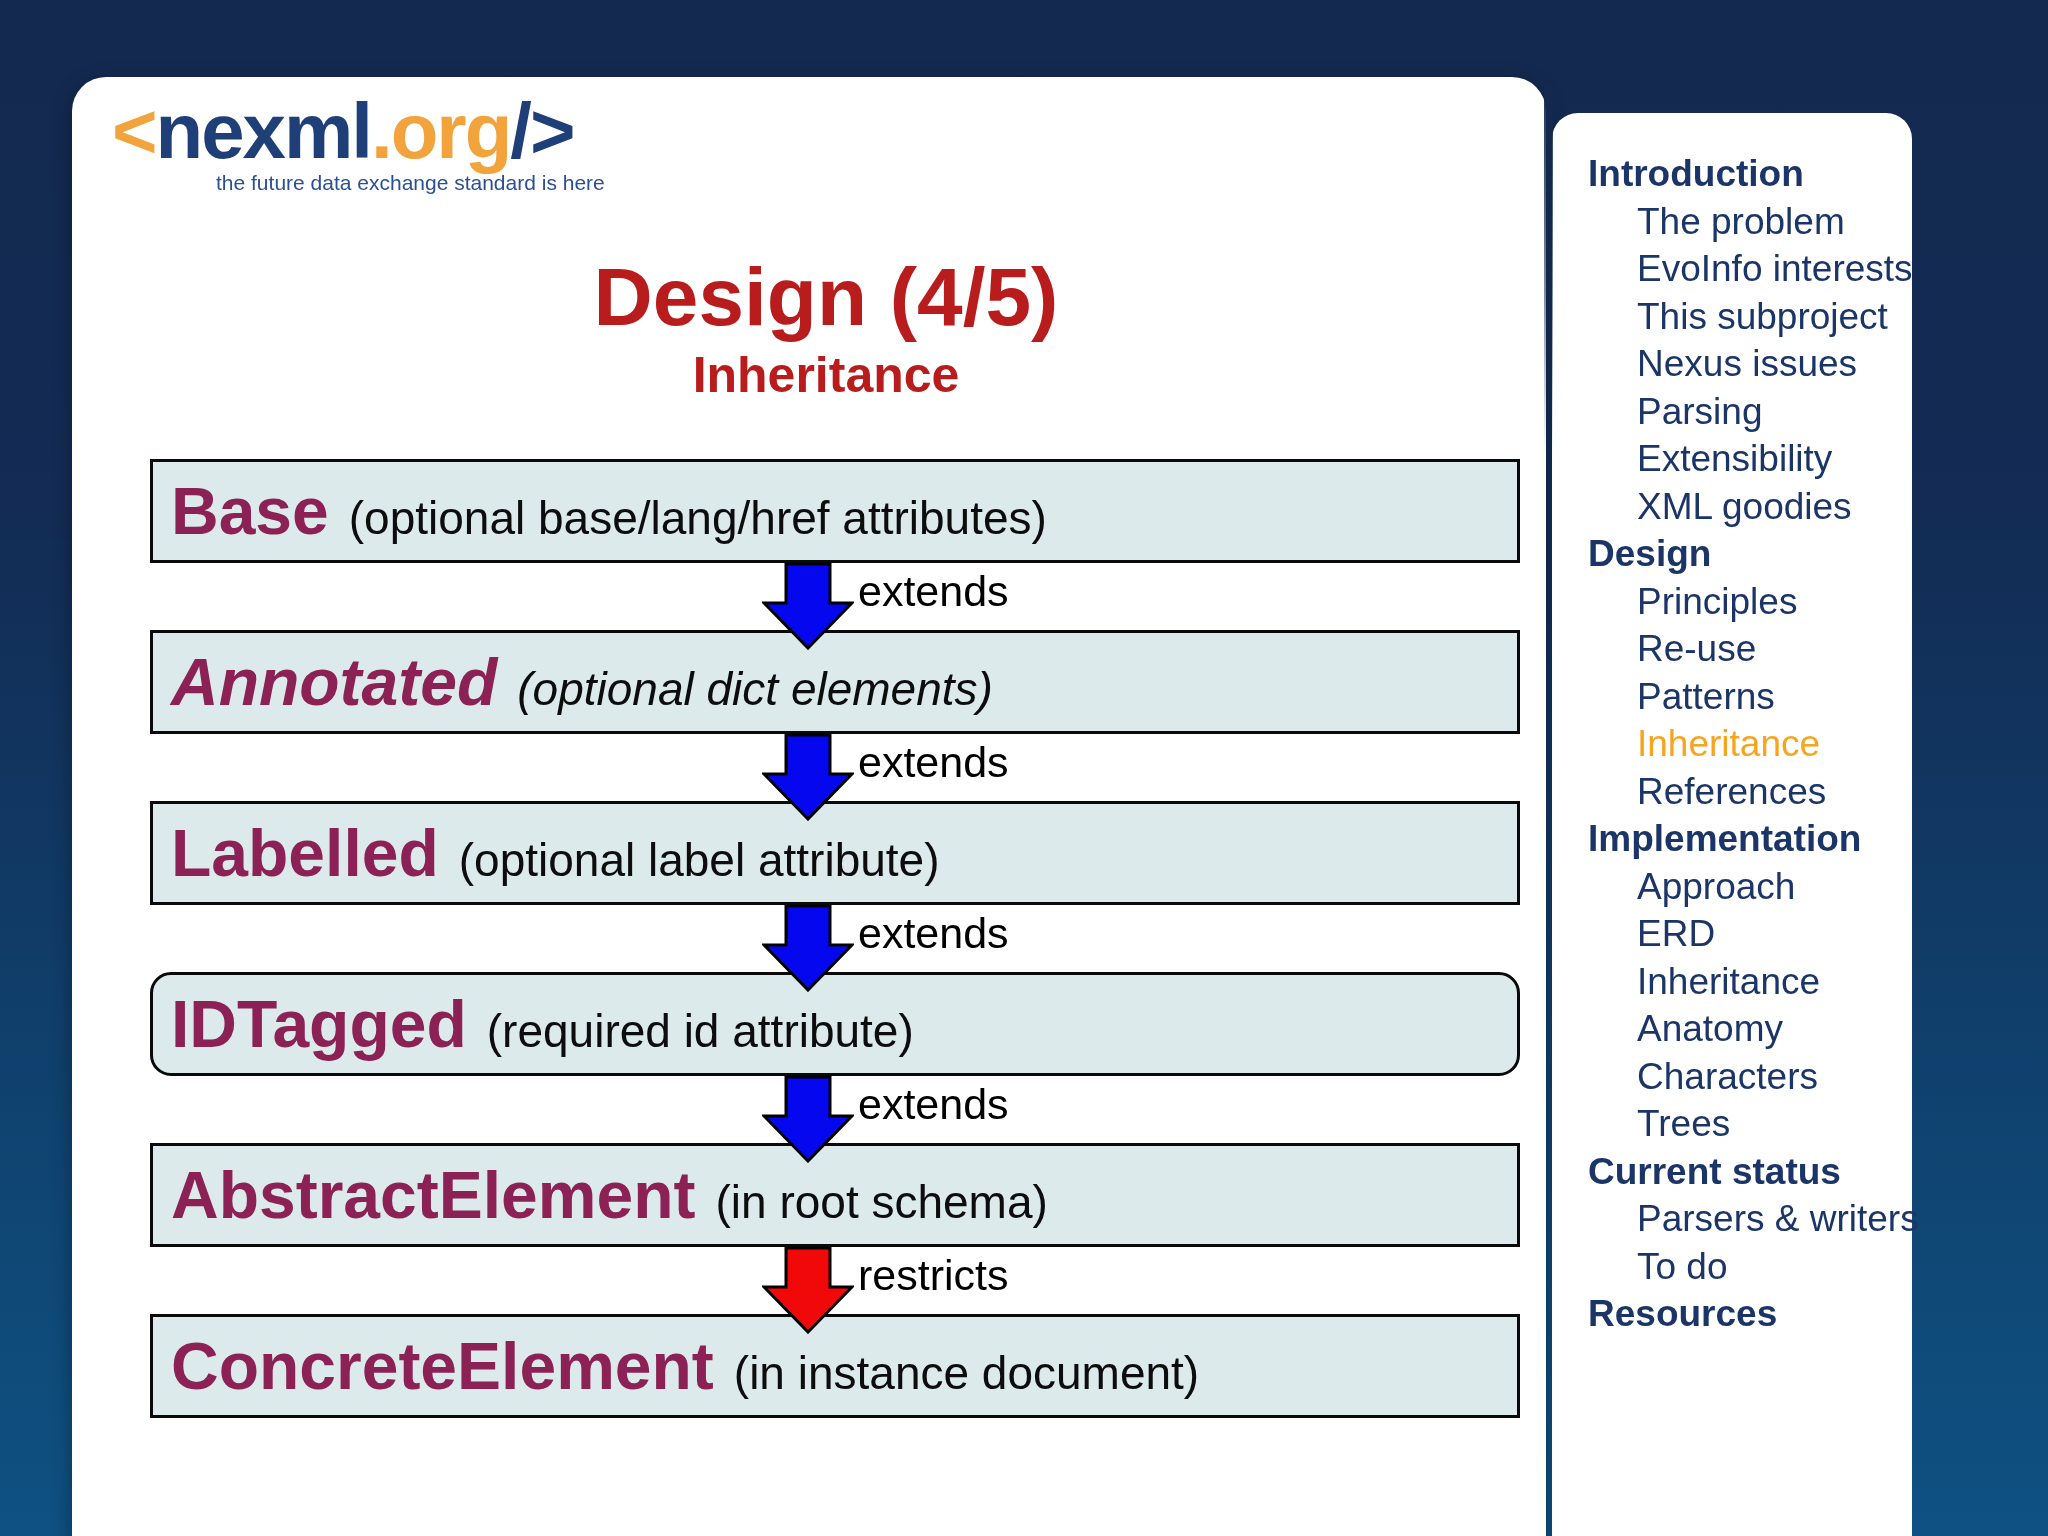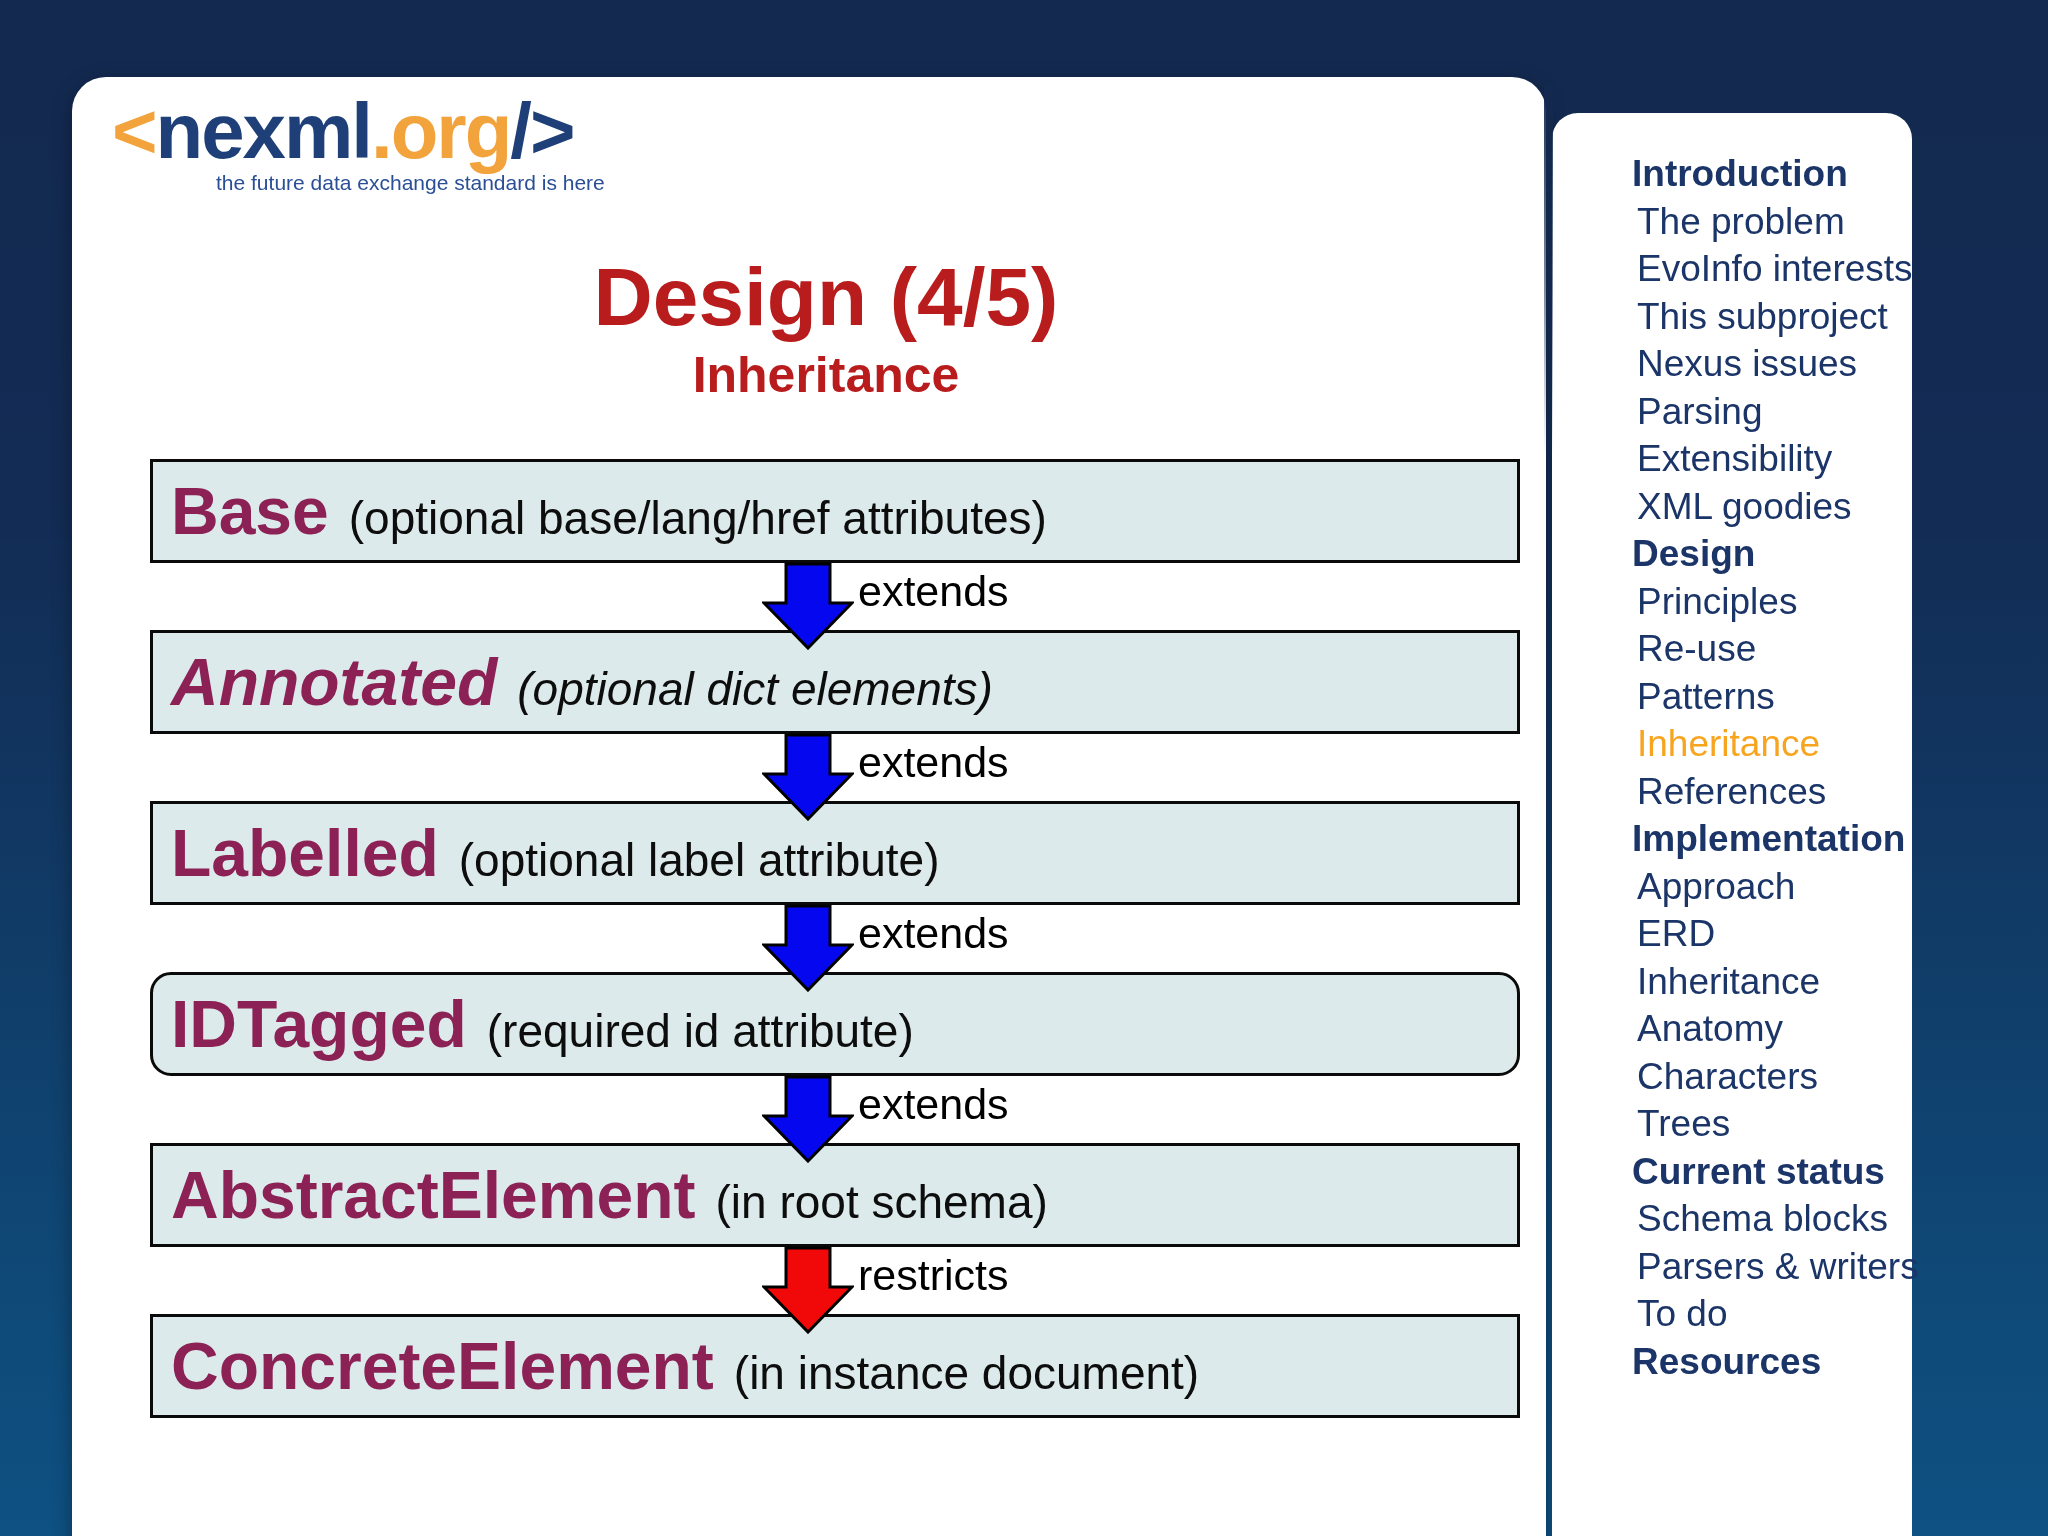--- a/index.html
+++ b/index.html
@@ -50,21 +50,21 @@
   .connector.restricts{color:#F10808;}
   .connector-label{
     position:absolute;left:96px;top:8px;font-size:43px;color:#000;line-height:1;
   }
   
   .sidebar-list{position:absolute;left:1552px;top:150px;width:360px;}
   .side-item{
     color:#1B3568;font-size:37px;line-height:47.5px;white-space:nowrap;
     padding-left:85px;cursor:pointer;
   }
-  .side-item.header{font-weight:bold;padding-left:36px;margin-left:44px;}
+  .side-item.header{font-weight:bold;padding-left:36px;}
   .side-item.active{color:#F7A41F;}
 </style>
 </head>
 <body>
 
 <div class="main-card"></div>
 
 <div class="sidebar-card"></div>
 <div class="card-seam"></div>
 
@@ -195,21 +195,20 @@
   <div class="side-item sub">Inheritance</div>
 
   <div class="side-item sub">Anatomy</div>
 
   <div class="side-item sub">Characters</div>
 
   <div class="side-item sub">Trees</div>
 
   <div class="side-item header">Current status</div>
 
-  <div class="side-item sub">Schema blocks</div>
 
   <div class="side-item sub">Parsers &amp; writers</div>
 
 
   <div class="side-item sub">To do</div>
 
   <div class="side-item header">Resources</div>
 </div>
 
 </body></html>

